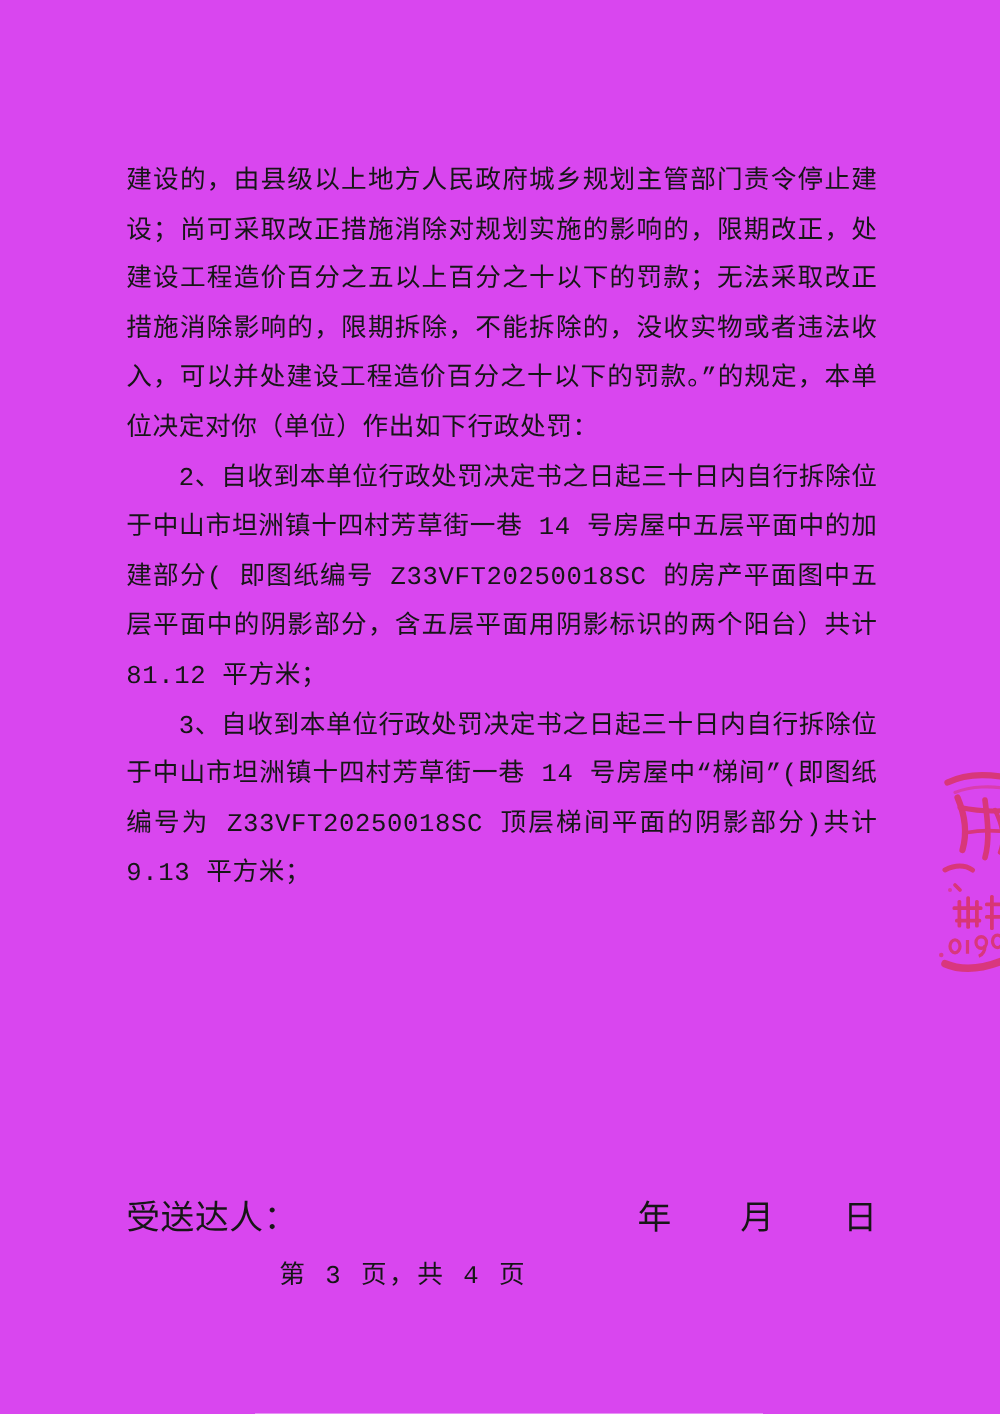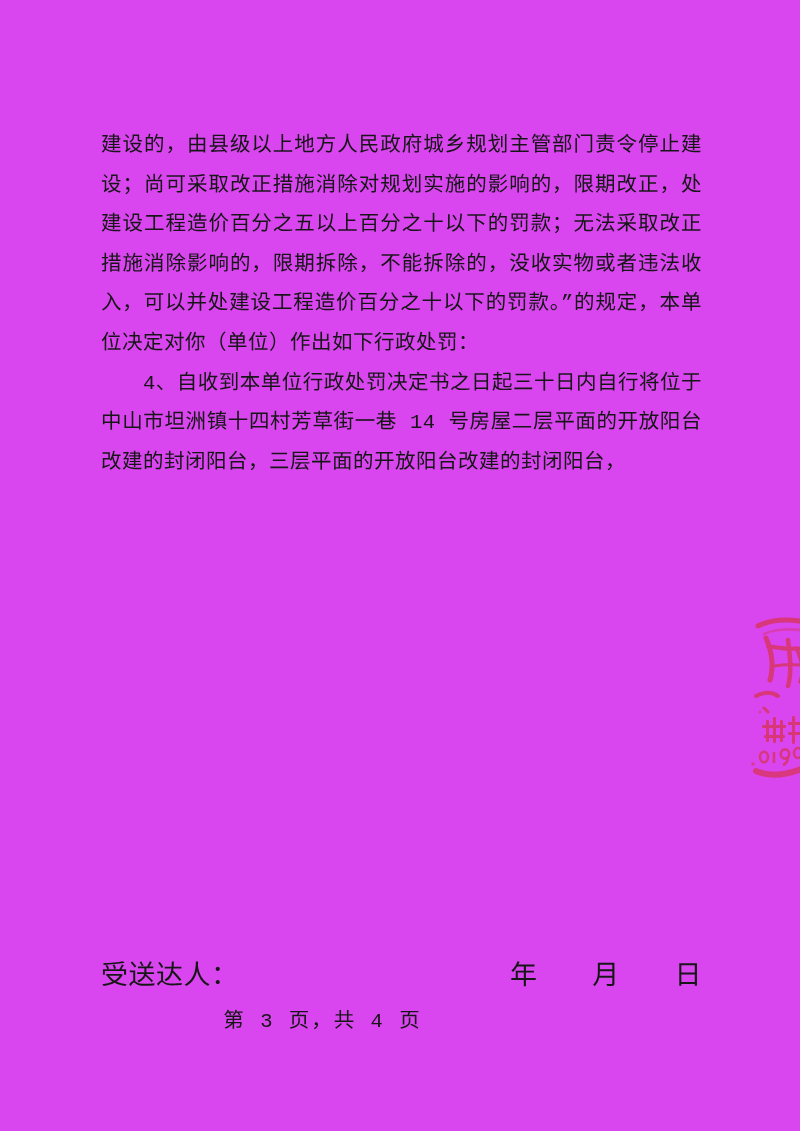--- a/index.html
+++ b/index.html
@@ -96,21 +96,22 @@
   }
   .seal svg { display: block; }
 </style>
 </head>
 <body>
 
 <div class="page">
 
   <div class="doc-body">
     <p class="para">建设的，由县级以上地方人民政府城乡规划主管部门责令停止建设；尚可采取改正措施消除对规划实施的影响的，限期改正，处建设工程造价百分之五以上百分之十以下的罚款；无法采取改正措施消除影响的，限期拆除，不能拆除的，没收实物或者违法收入，可以并处建设工程造价百分之十以下的罚款。”的规定，本单位决定对你（单位）作出如下行政处罚：</p>
-    <p class="para indent">4、自收到本单位行政处罚决定书之日起三十日内自行将位于中山市坦洲镇十四村芳草街一巷 14 号房屋二层平面的开放阳台改建的封闭阳台，三层平面的开放阳台改建的封闭阳台，</p>
+    <p class="para indent">2、自收到本单位行政处罚决定书之日起三十日内自行拆除位于中山市坦洲镇十四村芳草街一巷 14 号房屋中五层平面中的加建部分( 即图纸编号 Z33VFT20250018SC 的房产平面图中五层平面中的阴影部分，含五层平面用阴影标识的两个阳台）共计 81.12 平方米；</p>
+    <p class="para indent">3、自收到本单位行政处罚决定书之日起三十日内自行拆除位于中山市坦洲镇十四村芳草街一巷 14 号房屋中“梯间”(即图纸编号为 Z33VFT20250018SC 顶层梯间平面的阴影部分)共计 9.13 平方米；</p>
   </div>
 
   <div class="sign-row">
     <span class="sign-left">受送达人：</span>
     <span class="date-blanks">
       <span>年</span>
       <span>月</span>
       <span>日</span>
     </span>
   </div>

